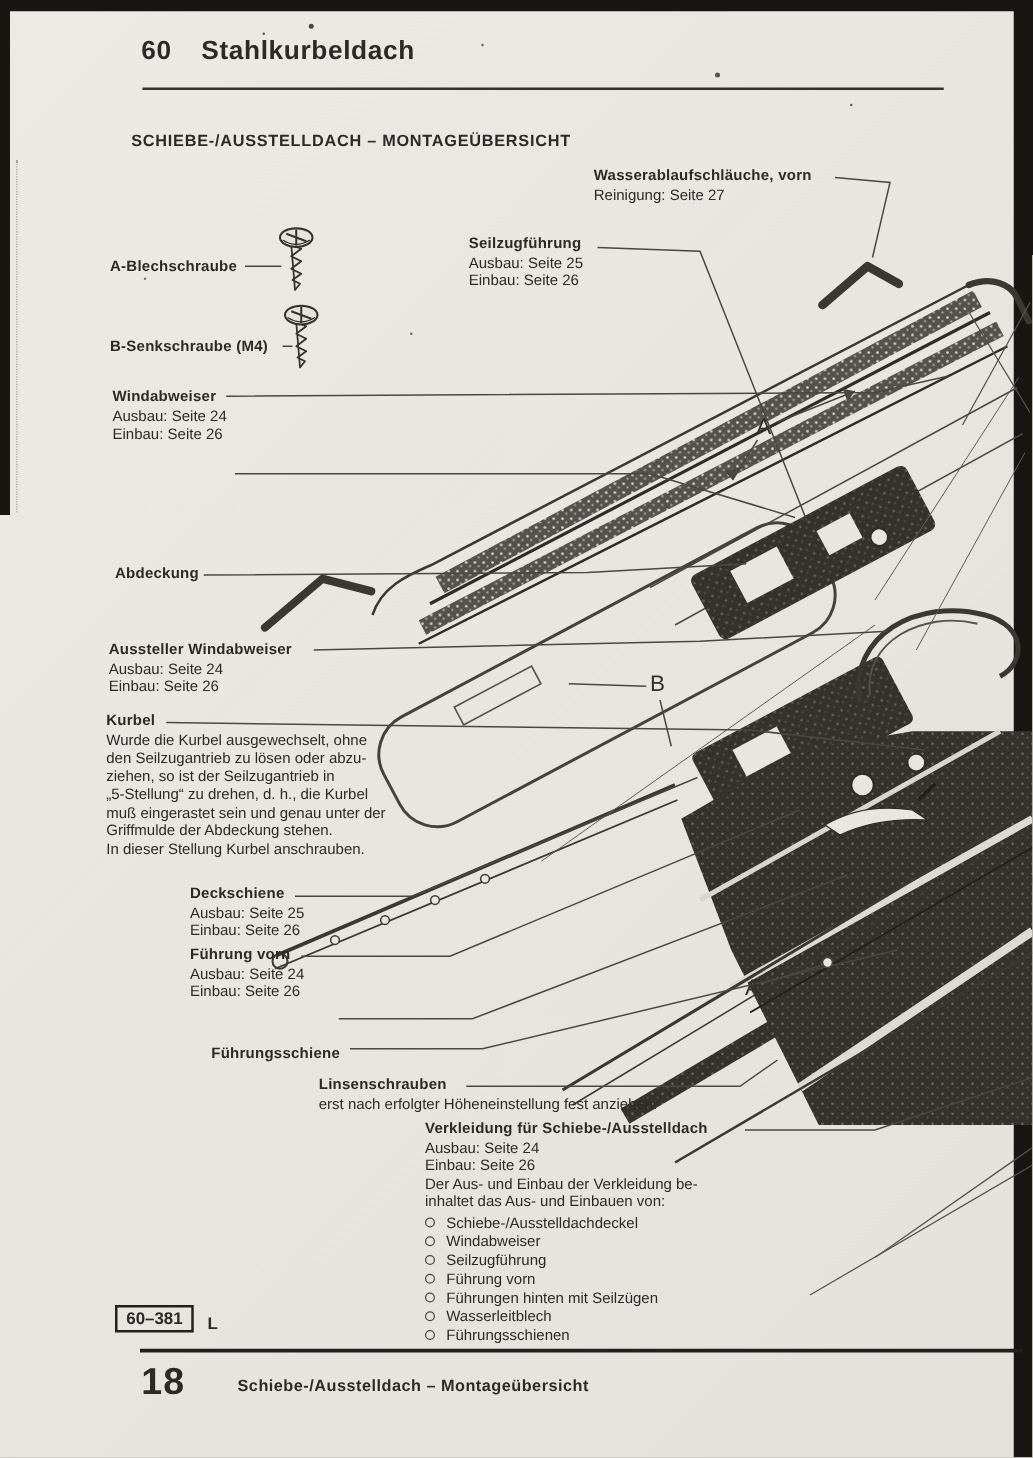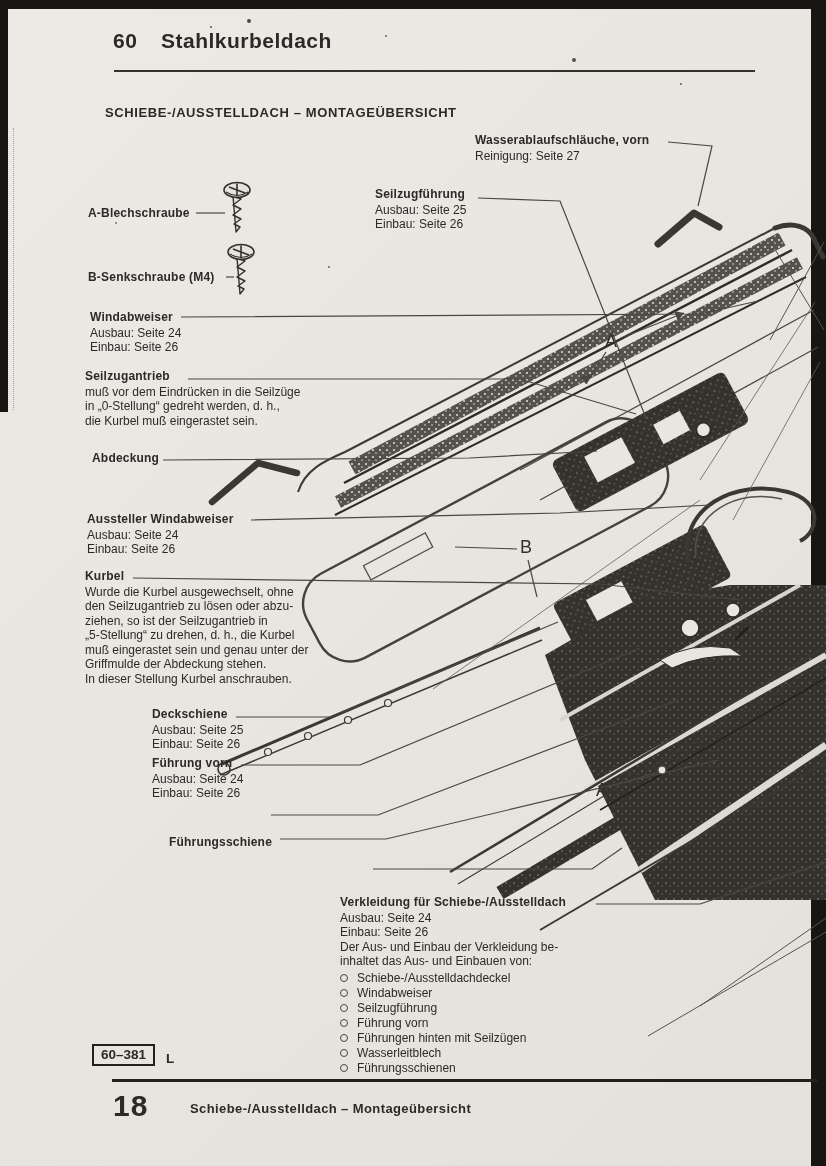--- a/index.html
+++ b/index.html
@@ -187,26 +187,20 @@
   <div class="callout" style="left:88px;top:270px;">
     <div class="c-title">B-Senkschraube (M4)</div>
   </div>
 
   <div class="callout" style="left:90px;top:310px;">
     <div class="c-title">Windabweiser</div>
     <div class="c-body">Ausbau: Seite 24
 Einbau: Seite 26</div>
   </div>
 
-  <div class="callout" style="left:85px;top:369px;">
-    <div class="c-title">Seilzugantrieb</div>
-    <div class="c-body">muß vor dem Eindrücken in die Seilzüge
-in „0-Stellung“ gedreht werden, d. h.,
-die Kurbel muß eingerastet sein.</div>
-  </div>
 
   <div class="callout" style="left:92px;top:451px;">
     <div class="c-title">Abdeckung</div>
   </div>
 
   <div class="callout" style="left:87px;top:512px;">
     <div class="c-title">Aussteller Windabweiser</div>
     <div class="c-body">Ausbau: Seite 24
 Einbau: Seite 26</div>
   </div>
@@ -233,20 +227,22 @@
     <div class="c-body">Ausbau: Seite 24
 Einbau: Seite 26</div>
   </div>
 
   <div class="callout" style="left:157px;top:835px;padding-left:12px;">
     <div class="c-title">Führungsschiene</div>
   </div>
 
 
   <div class="callout" style="left:255px;top:860px;">
+    <div class="c-title">Linsenschrauben</div>
+    <div class="c-body">erst nach erfolgter Höheneinstellung fest anziehen.</div>
   </div>
 
   <div class="callout" style="left:340px;top:895px;">
     <div class="c-title">Verkleidung für Schiebe-/Ausstelldach</div>
     <div class="c-body">Ausbau: Seite 24
 Einbau: Seite 26
 Der Aus- und Einbau der Verkleidung be-
 inhaltet das Aus- und Einbauen von:</div>
     <div class="v-items">
       <div class="v-item">

